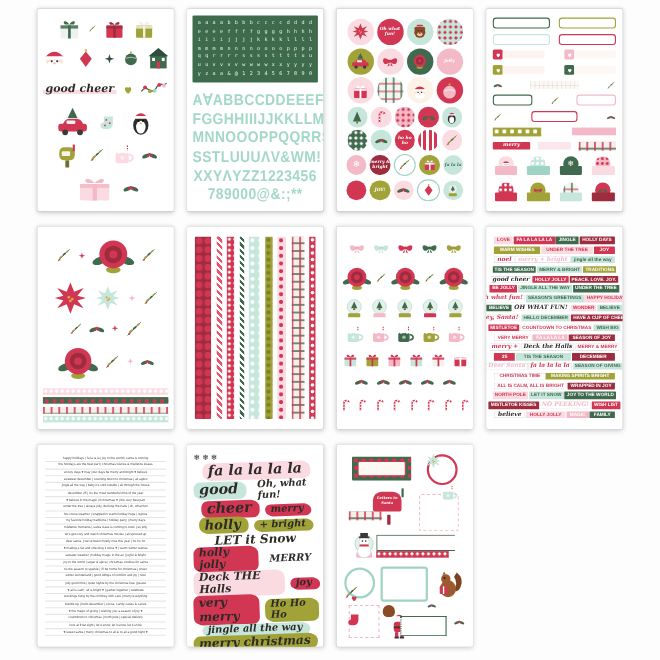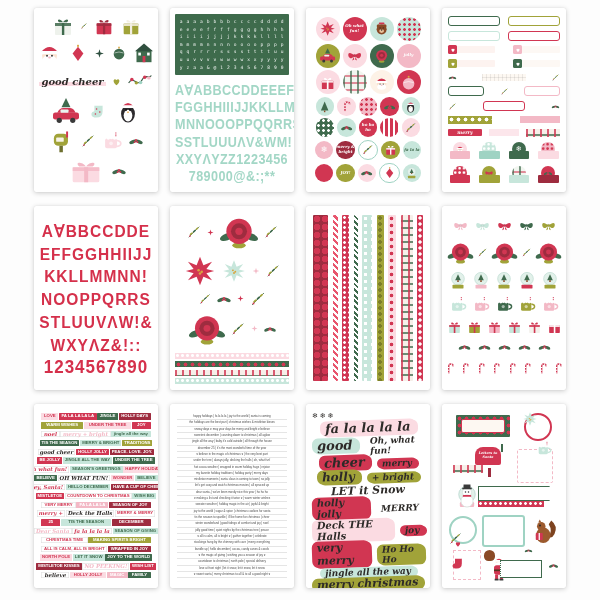--- a/index.html
+++ b/index.html
@@ -668,29 +668,20 @@
                 <circle cx="12" cy="10.8" r="1.7" fill="#d13652"></circle>
                 <circle cx="10" cy="13.4" r="1.5" fill="#d13652"></circle>
                 <circle cx="14" cy="13.4" r="1.5" fill="#d13652"></circle>
               </svg>
             </div>
           </div>
           <div class="tbase" style="background: rgb(158, 44, 63);"></div>
         </div>
       </div>
     </div>
-  <div class="sheet" style="justify-content: space-evenly; padding: 10px 4px;">
-      <div class="alpha" style="font-size: 15.5px; line-height: 18px; color: rgb(213, 48, 75); white-space: nowrap; letter-spacing: 1px;">A∀BBCCDDE</div>
-      <div class="alpha" style="font-size: 15.5px; line-height: 18px; color: rgb(213, 48, 75); white-space: nowrap; letter-spacing: 1px;">EFFGGHHIIJJ</div>
-      <div class="alpha" style="font-size: 15.5px; line-height: 18px; color: rgb(213, 48, 75); white-space: nowrap; letter-spacing: 1px;">KKLLMMNN!</div>
-      <div class="alpha" style="font-size: 15.5px; line-height: 18px; color: rgb(213, 48, 75); white-space: nowrap; letter-spacing: 1px;">NOOPPQRRS</div>
-      <div class="alpha" style="font-size: 15.5px; line-height: 18px; color: rgb(213, 48, 75); white-space: nowrap; letter-spacing: 1px;">STLUUVΛW!&amp;</div>
-      <div class="alpha" style="font-size: 15.5px; line-height: 18px; color: rgb(213, 48, 75); white-space: nowrap; letter-spacing: 1px;">WXYΛZ&amp;!::</div>
-      <div class="alpha" style="font-size: 17px; line-height: 18px; color: rgb(213, 48, 75); white-space: nowrap; letter-spacing: 1px;">1234567890</div>
-    </div>
   <div class="sheet" style="justify-content: space-between;">
       <div class="frow" style="gap: 4px;">
         <div>
           <svg width="16" height="16" viewBox="0 0 24 24">
             <path d="M4 20 Q12 12 20 4" stroke="#3f6a4d" stroke-width="1.1" fill="none"></path>
             <ellipse cx="8" cy="14.6" rx="3" ry="1.2" fill="#a1a339" transform="rotate(-40 8 14.6)"></ellipse>
             <ellipse cx="12.6" cy="10.6" rx="3" ry="1.2" fill="#3f6a4d" transform="rotate(-40 12.6 10.6)"></ellipse>
             <ellipse cx="16.6" cy="7" rx="2.6" ry="1.1" fill="#a1a339" transform="rotate(-40 16.6 7)"></ellipse>
             <circle cx="6" cy="18" r="1.3" fill="#d13652"></circle>
           </svg>

